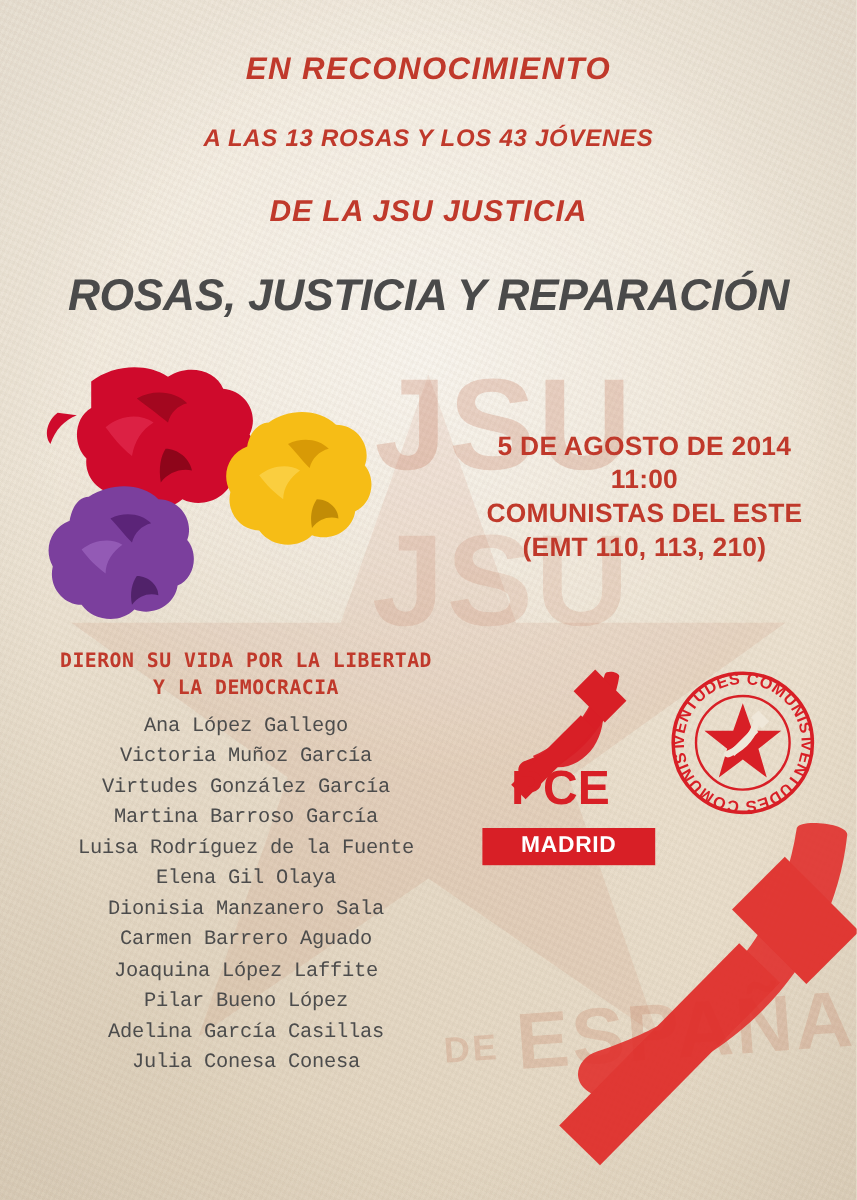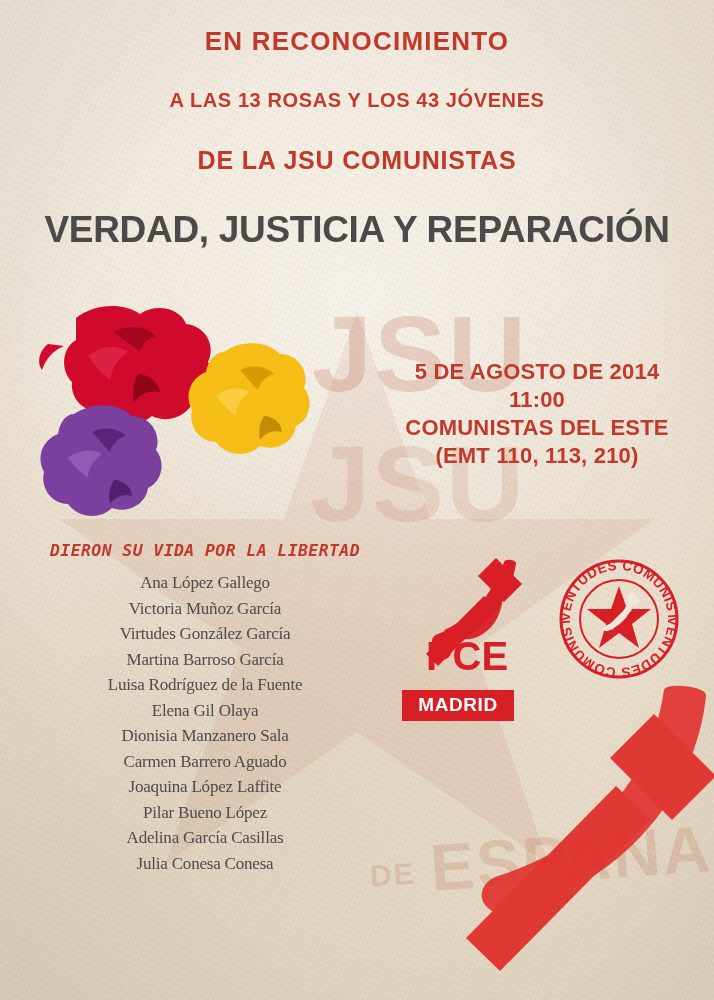--- a/index.html
+++ b/index.html
@@ -88,21 +88,22 @@
     font-size: 30px;
     opacity: 0.17;
     transform: rotate(-4deg);
   }
 
   
   .head-block {
     position: relative;
     z-index: 3;
     text-align: center;
-    padding-top: 26px;
+    padding-top: 42px;
+    font-style: italic;
   }
   .h1 {
     color: #c0392b;
     font-weight: bold;
     font-size: 26px;
     letter-spacing: 1.2px;
     margin: 0 0 32px 0;
   }
   .h2 {
     color: #c0392b;
@@ -162,30 +163,29 @@
     text-align: center;
   }
   .names .lead {
     color: #c0392b;
     font-weight: bold;
     font-size: 16.5px;
     font-family: "DejaVu Sans Mono", monospace;
     letter-spacing: 0.4px;
     line-height: 1.35;
     margin-bottom: 8px;
-    font-style: italic;
   }
   .names ul {
     list-style: none;
     margin: 0;
     padding: 0;
   }
   .names li {
     color: #4c4c4c;
-    font-family: Liberation Serif, serif;
+    font-family: Liberation Mono, monospace;
     font-size: 17px;
     line-height: 1.50;
     letter-spacing: -0.2px;
   }
 
   
   .pce-logo {
     position: absolute;
     z-index: 5;
     left: 392px;
@@ -196,21 +196,21 @@
   .pce-logo svg { display:block; width: 150px; height: 140px; }
   .pce-madrid {
     margin-top: 2px;
     background: #d81f26;
     color: #ffffff;
     font-weight: bold;
     font-size: 19px;
     letter-spacing: 0.6px;
     text-align: center;
     padding: 4px 0 5px 0;
-    width: 112px;
+    width: 144px;
     margin-left: 10px;
   }
   .jc-logo {
     position: absolute;
     z-index: 5;
     left: 556px;
     top: 556px;
     width: 126px;
     height: 126px;
   }
@@ -252,22 +252,22 @@
   </div>
 
   <div class="bg-text bg-jsu">JSU</div>
   <div class="bg-text bg-jsu2">JSU</div>
   <div class="bg-text bg-de">DE</div>
   <div class="bg-text bg-espana">ESPAÑA</div>
 
   <div class="head-block">
     <div class="h1">EN RECONOCIMIENTO</div>
     <div class="h2">A LAS 13 ROSAS Y LOS 43 JÓVENES</div>
-    <div class="h3">DE LA JSU COMUNISTAS</div>
-    <div class="h4">VERDAD, JUSTICIA Y REPARACIÓN</div>
+    <div class="h3">DE LA JSU JUSTICIA</div>
+    <div class="h4">ROSAS, JUSTICIA Y REPARACIÓN</div>
   </div>
 
   <div class="flowers">
     <svg viewBox="0 0 340 240" aria-hidden="true">
       <g>
 
         <g>
           <path fill="#cf0a2c" d="M58 18 c18-14 46-16 64-4 c16-11 40-6 46 10 c20 2 30 22 22 38 c10 14 2 34-14 38 c-6 16-26 24-42 16 c-14 12-38 10-48-4 c-18 2-34-12-32-30 c-12-12-10-34 4-42 z"></path>
           <path fill="#a3071f" d="M96 32 c14-8 32-6 42 4 c-8 2-14 8-16 16 c-10-8-18-14-26-20z"></path>
           <path fill="#e8355a" opacity=".55" d="M70 56 c12-10 28-12 40-4 c-10 6-16 16-18 28 c-10-8-16-16-22-24z"></path>
@@ -295,20 +295,21 @@
   <div class="event">
     <div>5 DE AGOSTO DE 2014</div>
     <div>11:00</div>
     <div>COMUNISTAS DEL ESTE</div>
     <div>(EMT 110, 113, 210)</div>
   </div>
 
   <div class="names">
     <div class="lead">
       <div>DIERON SU VIDA POR LA LIBERTAD</div>
+      <div>Y LA DEMOCRACIA</div>
     </div>
     <ul>
       <li>Ana López Gallego</li>
       <li>Victoria Muñoz García</li>
       <li>Virtudes González García</li>
       <li>Martina Barroso García</li>
       <li>Luisa Rodríguez de la Fuente</li>
       <li>Elena Gil Olaya</li>
       <li>Dionisia Manzanero Sala</li>
       <li>Carmen Barrero Aguado</li>

